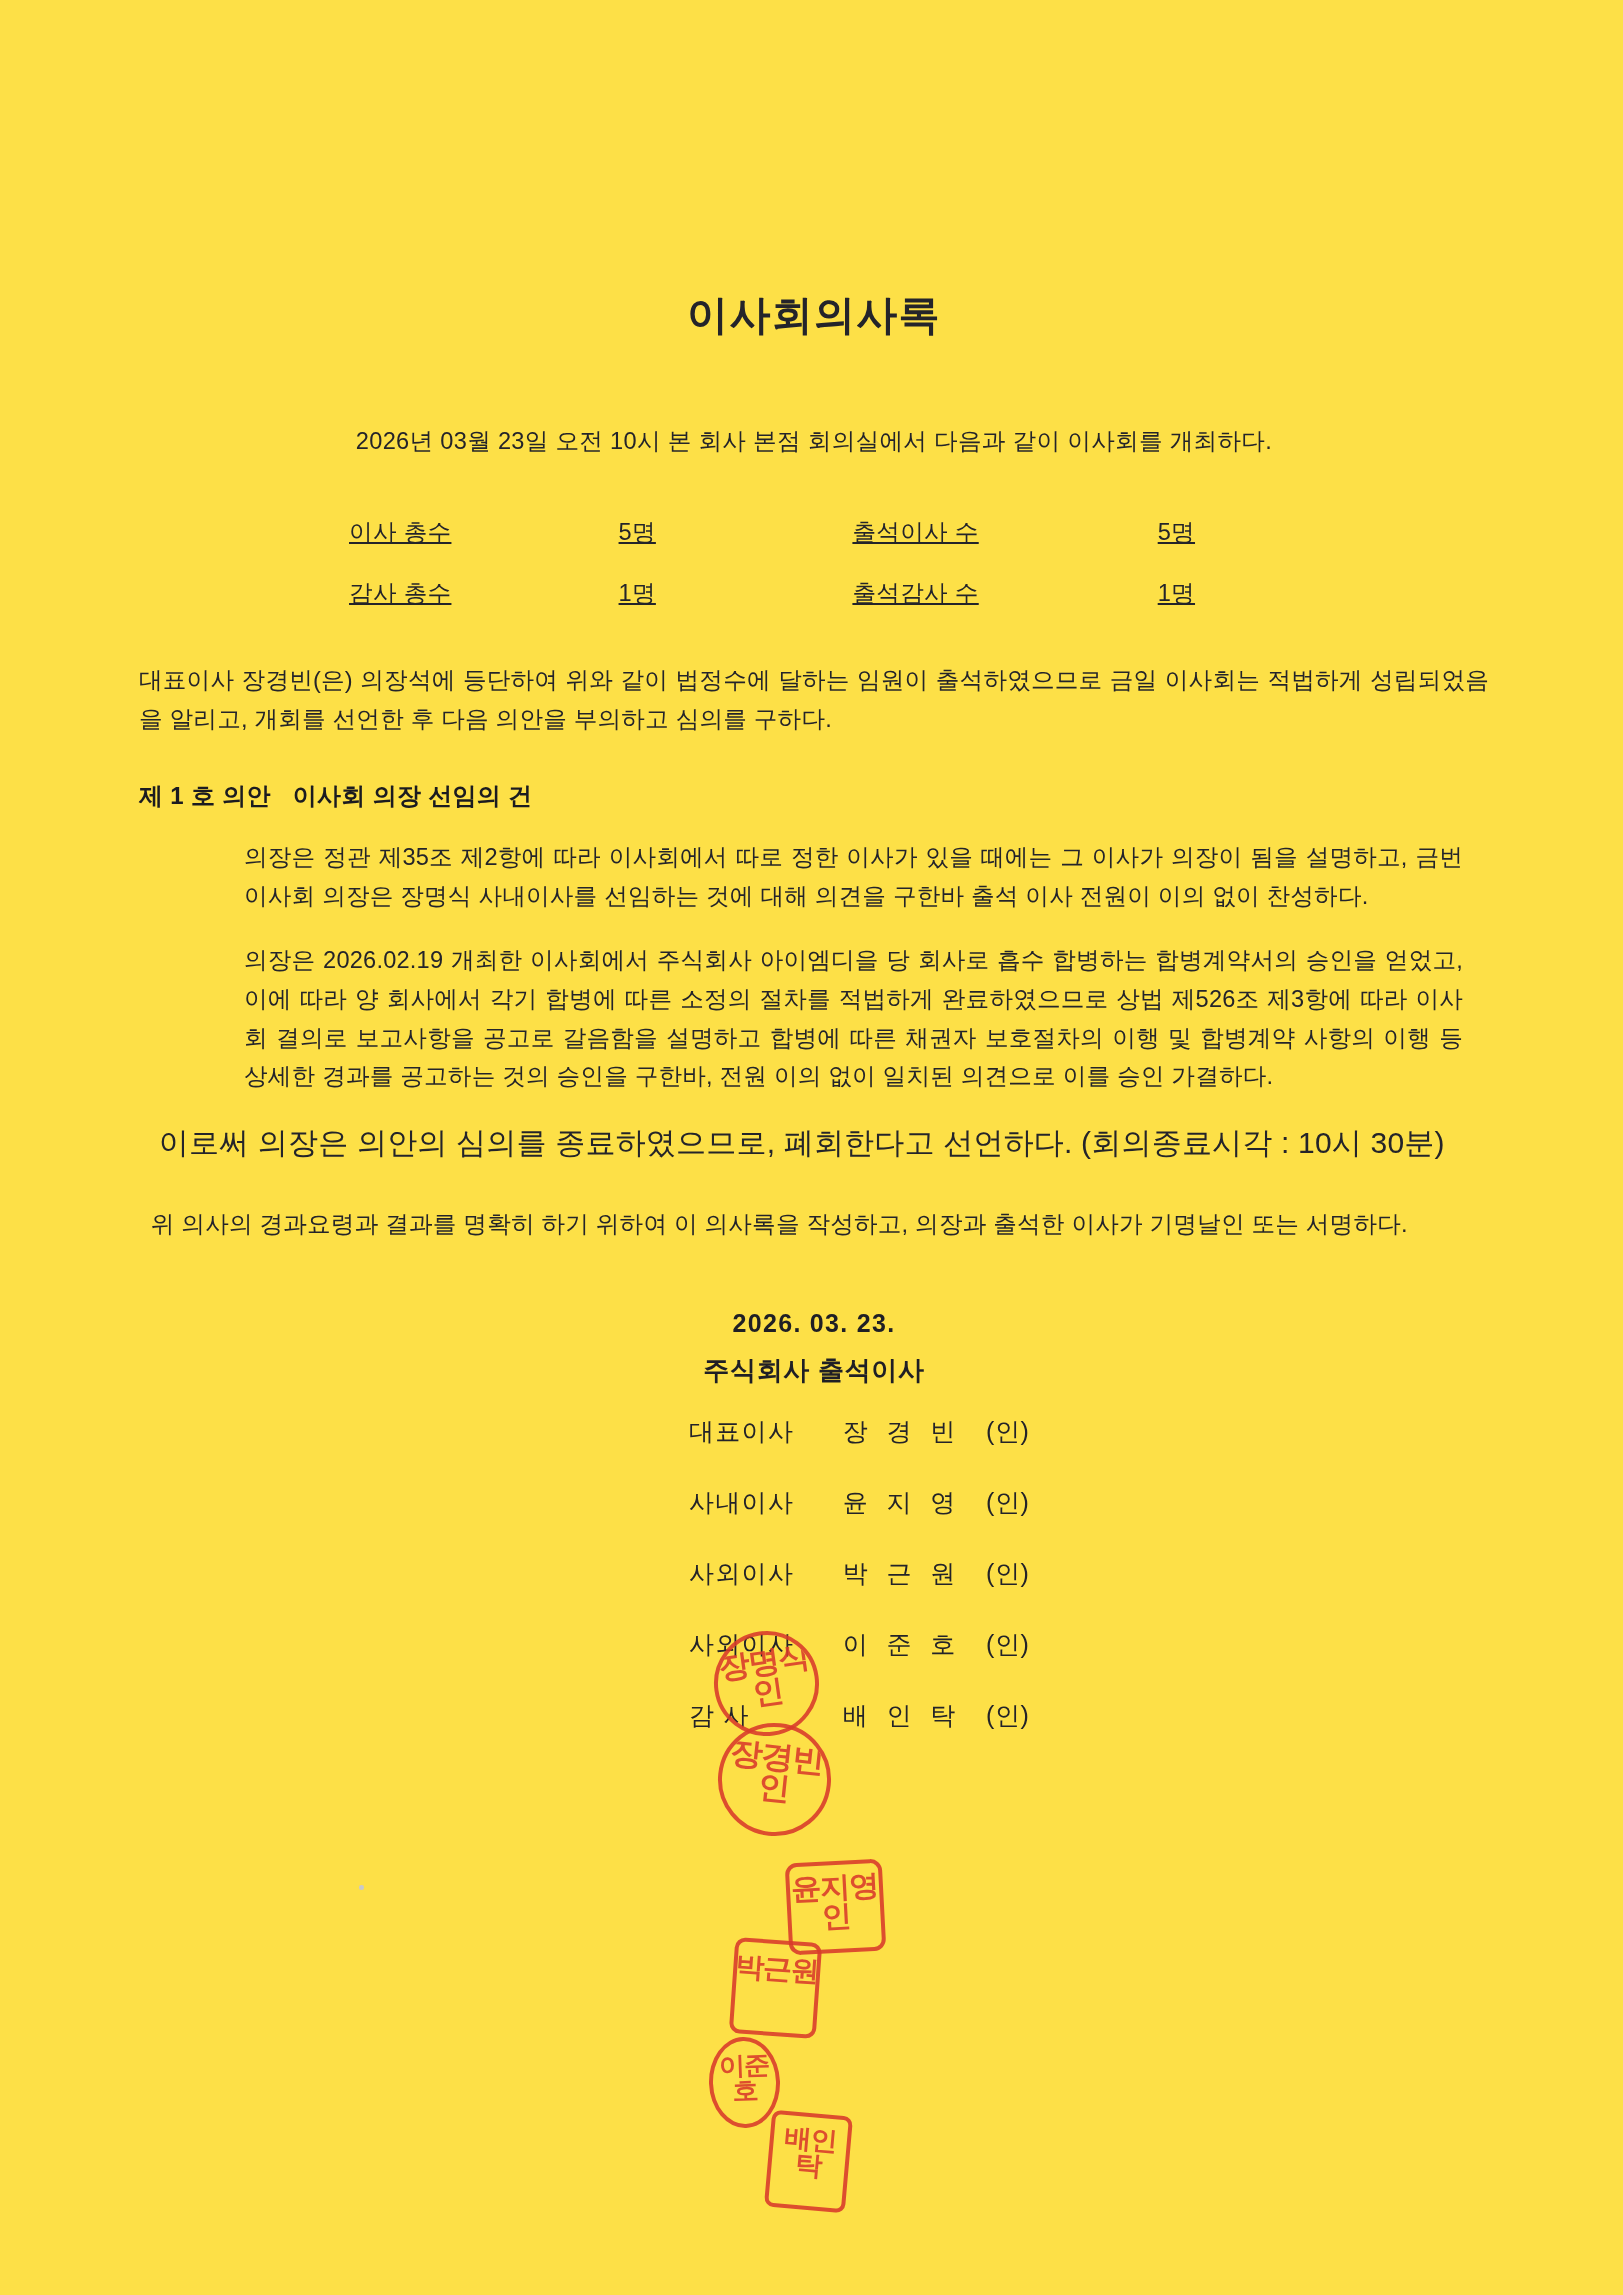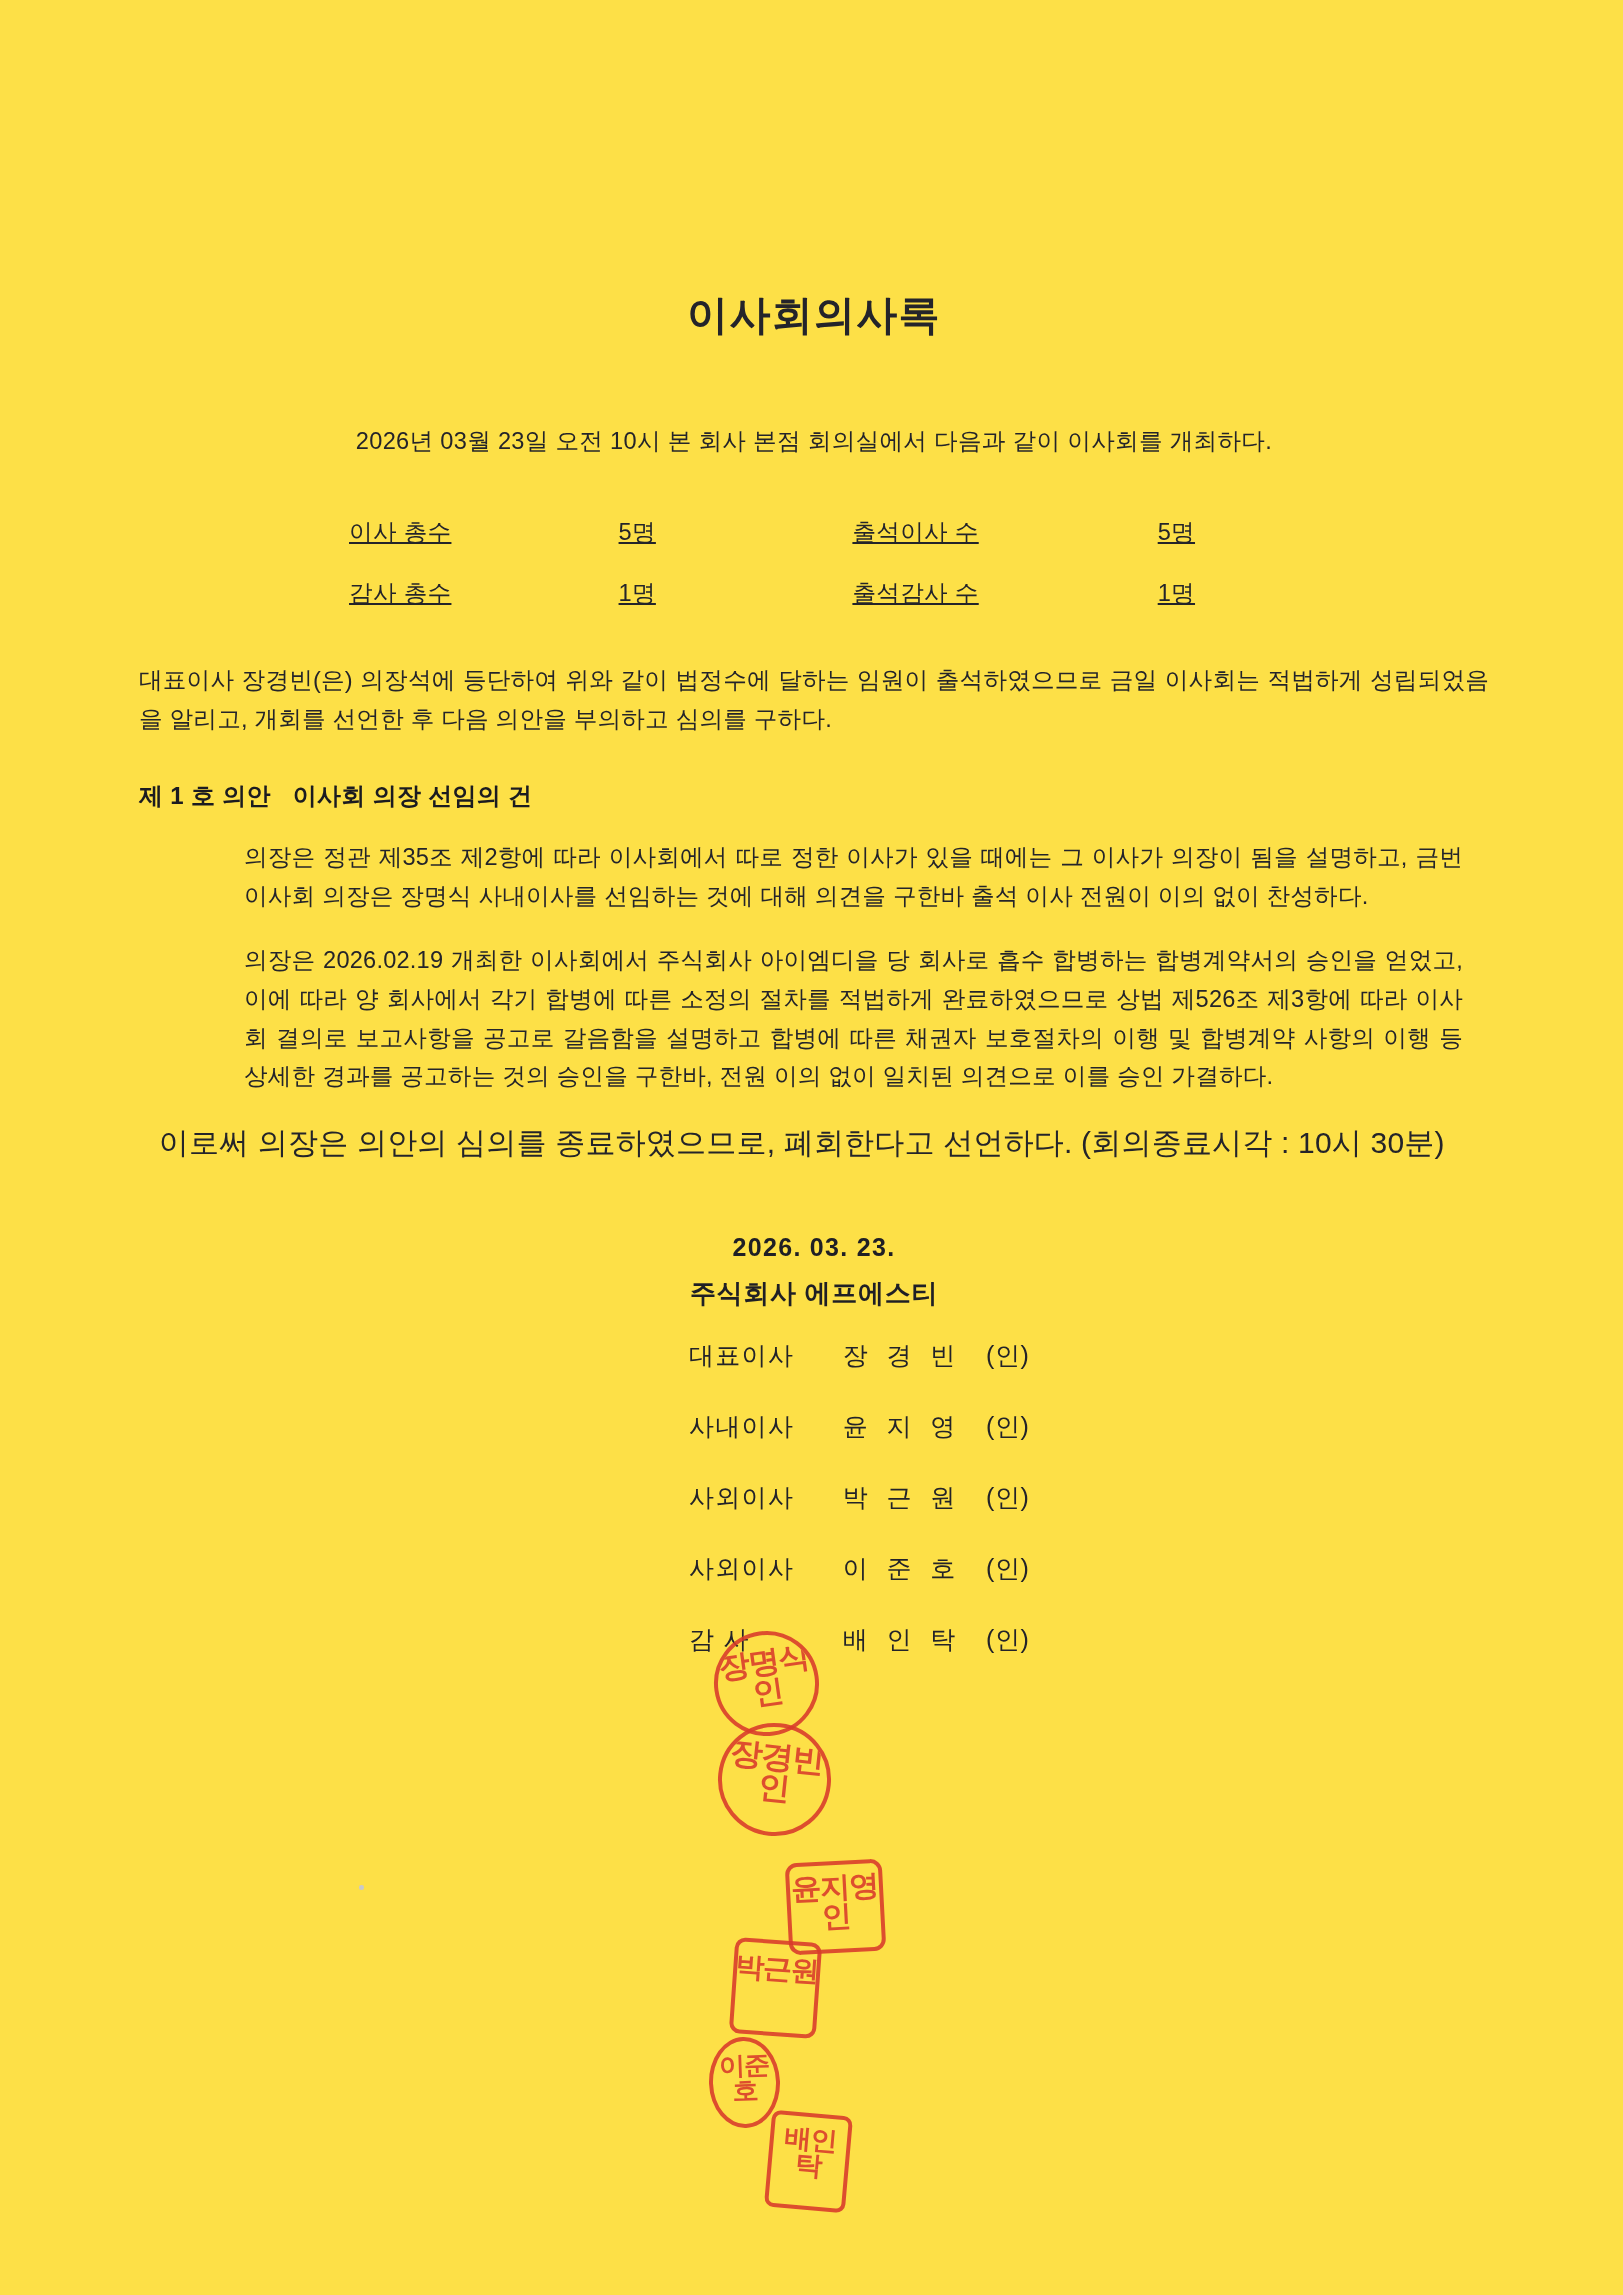--- a/index.html
+++ b/index.html
@@ -266,24 +266,25 @@
     <div class="para">대표이사 장경빈(은) 의장석에 등단하여 위와 같이 법정수에 달하는 임원이 출석하였으므로 금일 이사회는 적법하게 성립되었음을 알리고, 개회를 선언한 후 다음 의안을 부의하고 심의를 구하다.</div>
 
     <div class="agenda-head">
       <span>제 1 호 의안</span><span class="sep"></span><span>이사회 의장 선임의 건</span>
     </div>
     <div class="agenda-body">의장은 정관 제35조 제2항에 따라 이사회에서 따로 정한 이사가 있을 때에는 그 이사가 의장이 됨을 설명하고, 금번 이사회 의장은 장명식 사내이사를 선임하는 것에 대해 의견을 구한바 출석 이사 전원이 이의 없이 찬성하다.</div>
 
     <div class="agenda-body">의장은 2026.02.19 개최한 이사회에서 주식회사 아이엠디을 당 회사로 흡수 합병하는 합병계약서의 승인을 얻었고, 이에 따라 양 회사에서 각기 합병에 따른 소정의 절차를 적법하게 완료하였으므로 상법 제526조 제3항에 따라 이사회 결의로 보고사항을 공고로 갈음함을 설명하고 합병에 따른 채권자 보호절차의 이행 및 합병계약 사항의 이행 등 상세한 경과를 공고하는 것의 승인을 구한바, 전원 이의 없이 일치된 의견으로 이를 승인 가결하다.</div>
 
     <div class="closing">이로써 의장은 의안의 심의를 종료하였으므로, 폐회한다고 선언하다. (회의종료시각 : 10시 30분)</div>
+    <div class="closing2">위 의사의 경과요령과 결과를 명확히 하기 위하여 이 의사록을 작성하고, 의장과 출석한 이사가 기명날인 또는 서명하다.</div>
 
     <div class="sign-block">
       <div class="sign-date">2026. 03. 23.</div>
-      <div class="sign-company">주식회사 에프에스티</div>
+      <div class="sign-company">주식회사 출석이사</div>
     </div>
 
     <div class="signers">
 
 
       <div class="signer">
         <div class="row-inner" style="left:550px;">
           <span class="role">대표이사</span><span class="nm">장 경 빈</span><span class="seal-text">(인)</span>
         </div>
       </div>

